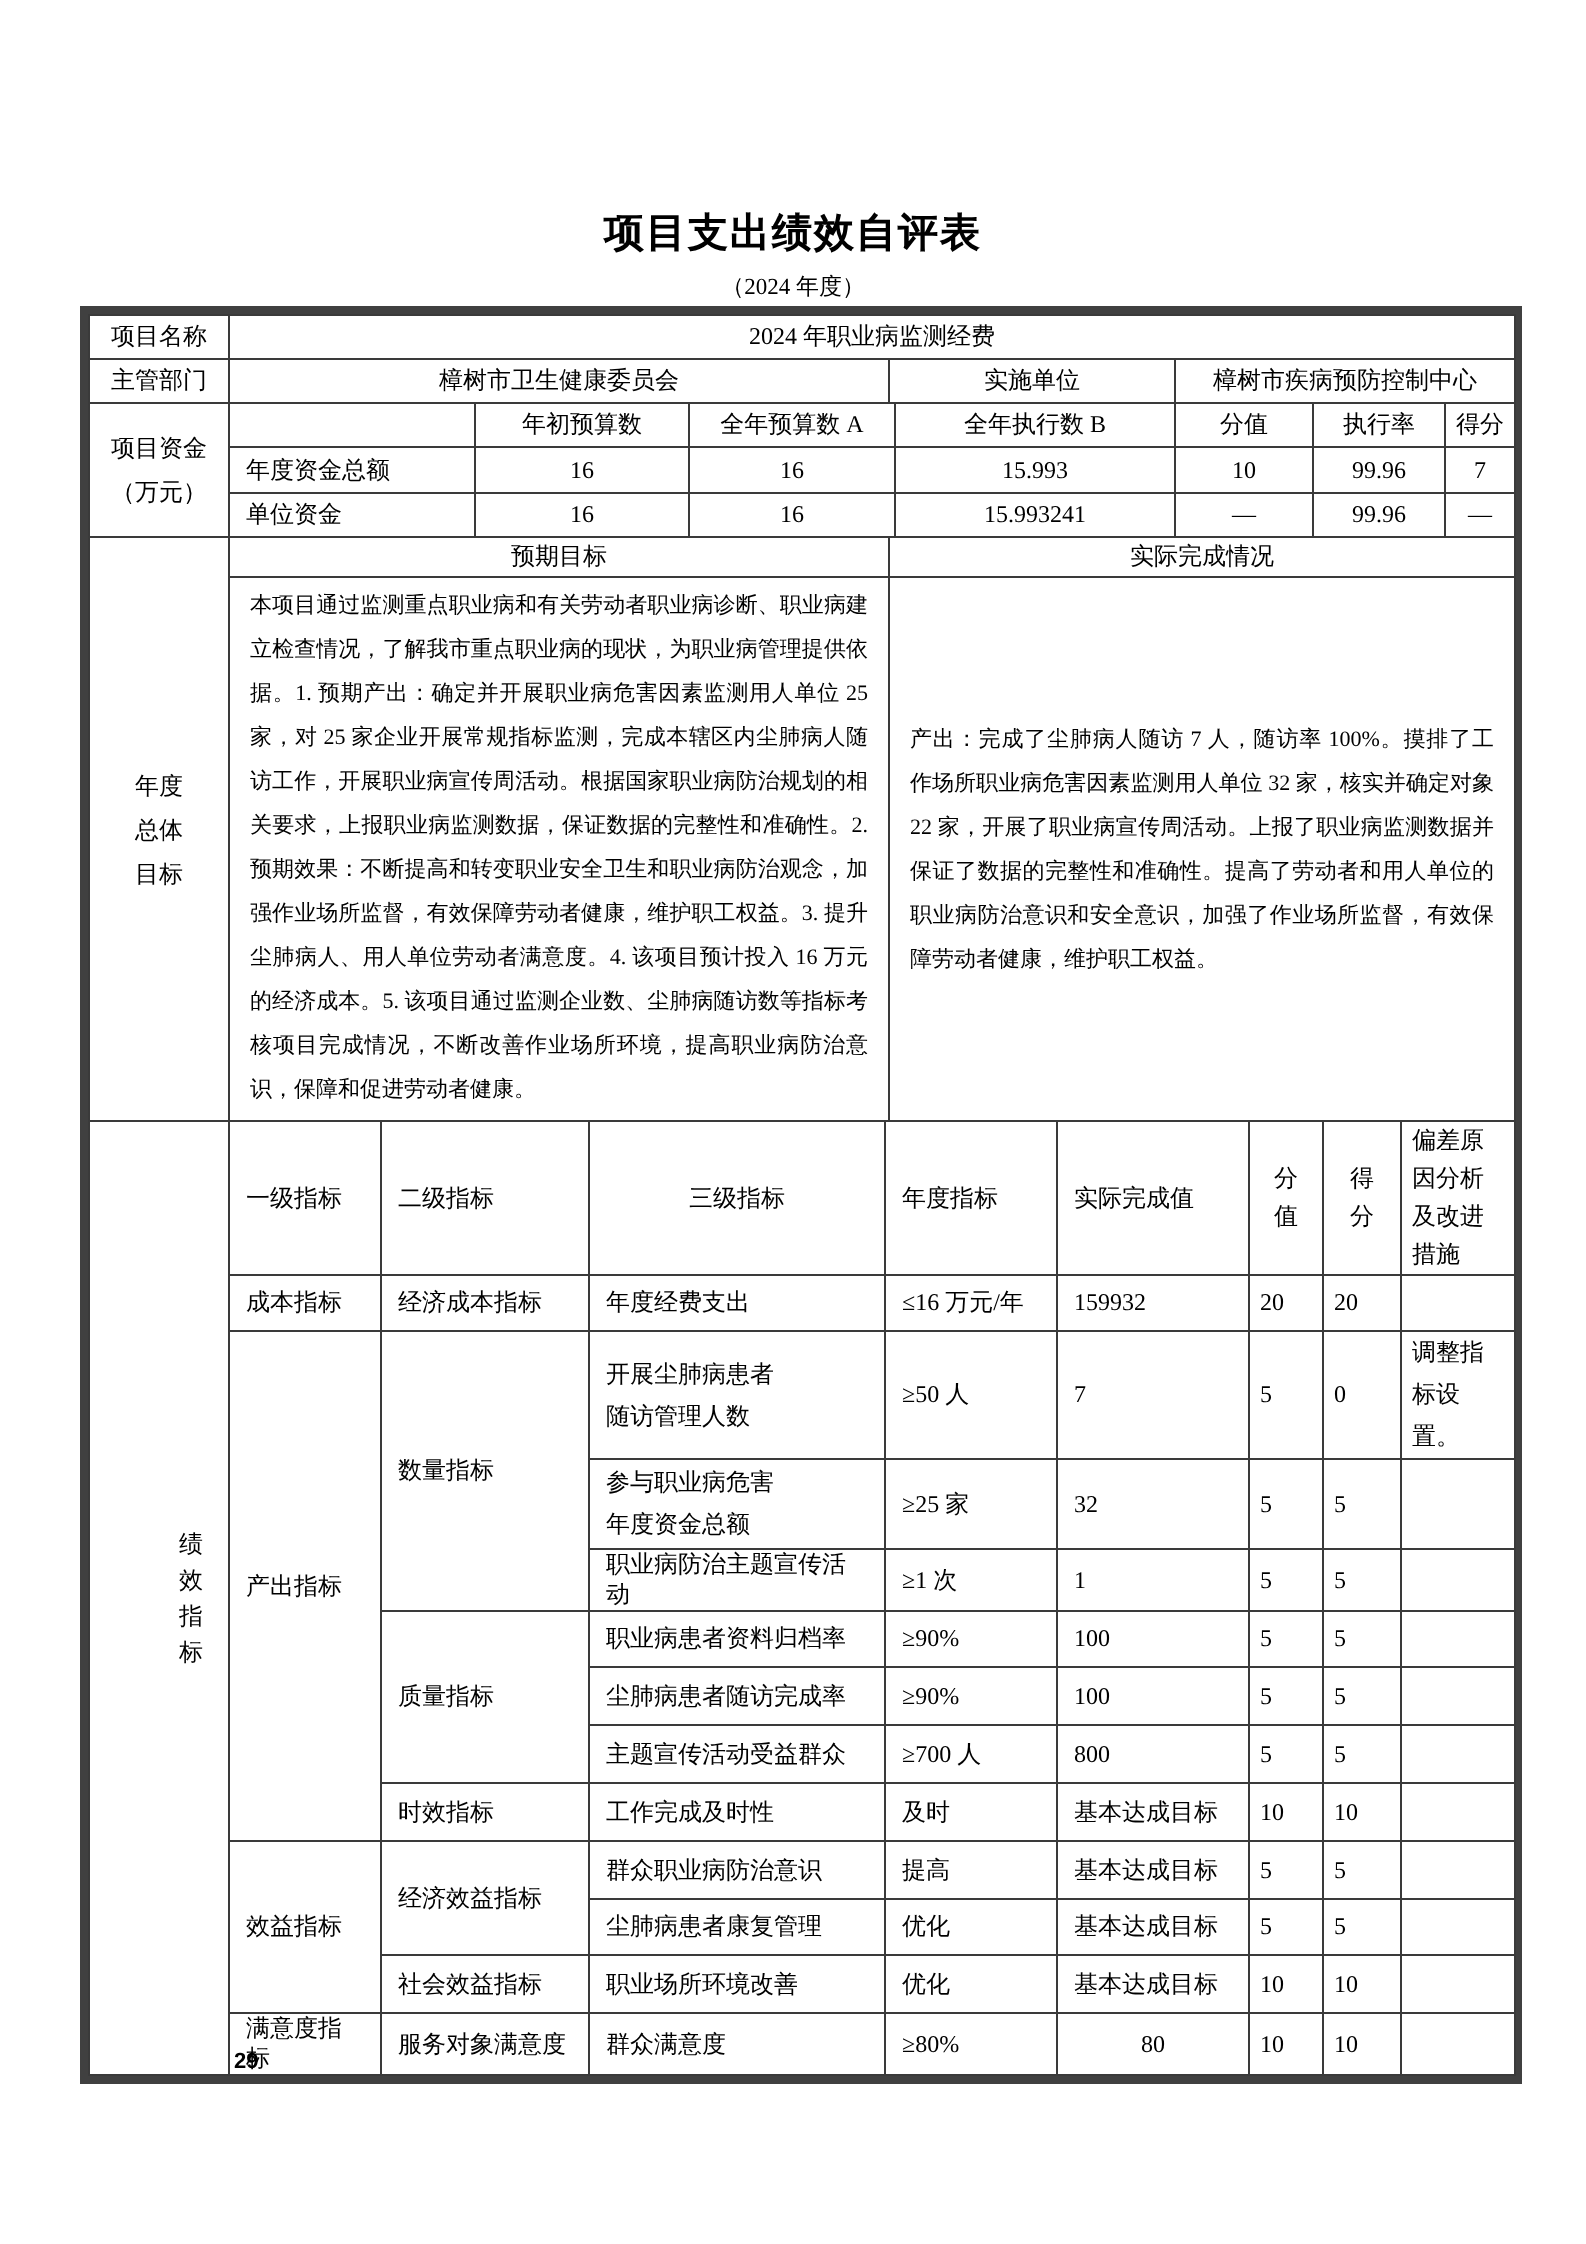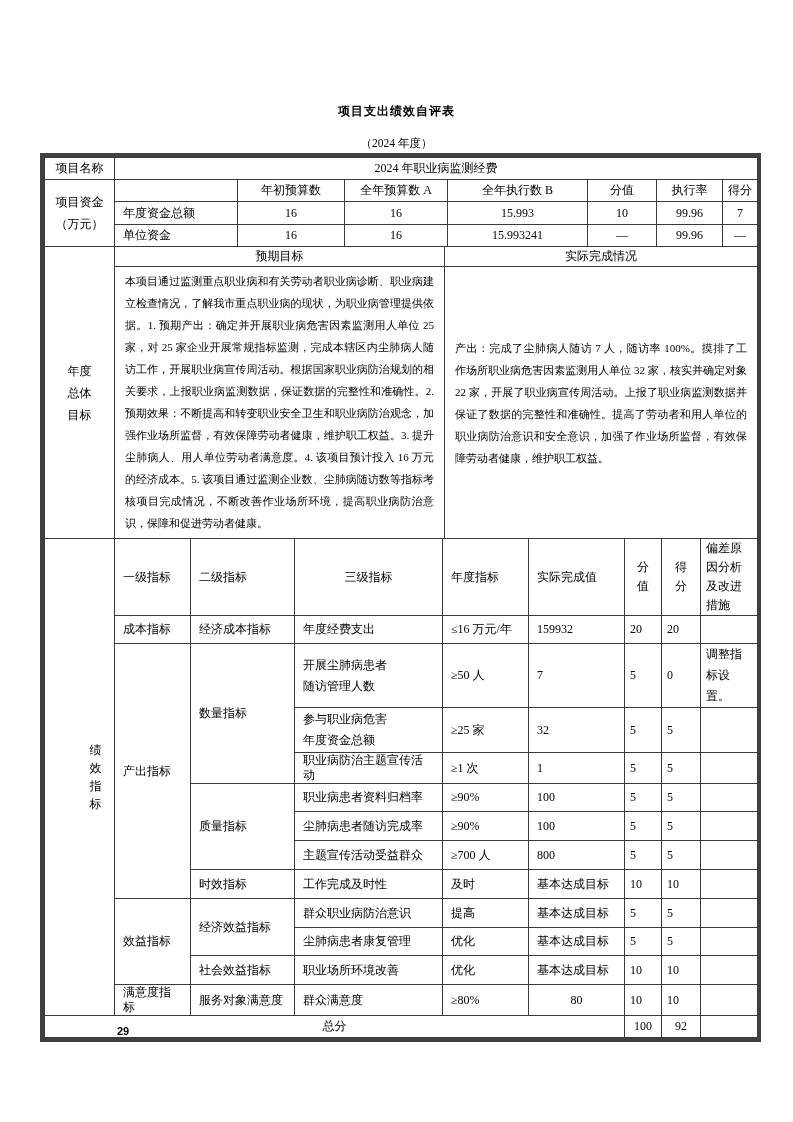--- a/index.html
+++ b/index.html
@@ -2,21 +2,21 @@
 <html><head>
 <meta charset="utf-8">
 <style>
   html,body{margin:0;padding:0;}
   body{
     width:793px;height:1122px;background:#ffffff;position:relative;overflow:hidden;
     font-family:"Liberation Serif","DejaVu Serif",serif;color:#000;
   }
   .doc-title{
     position:absolute;left:0;top:103px;width:793px;text-align:center;
-    font-size:12px;font-weight:bold;letter-spacing:1px;
+    font-size:20px;font-weight:bold;letter-spacing:1px;
   }
   .doc-subtitle{
     position:absolute;left:0;top:136px;width:793px;text-align:center;font-size:11.5px;
   }
   .sheet{position:absolute;left:40px;top:153px;width:713px;border:4px solid #404040;}
   table{border-collapse:collapse;table-layout:fixed;width:713px;margin-top:-1px;}
   table.first{margin-top:0;}
   td{
     border:1px solid #3a3a3a;font-size:12px;line-height:15px;
     vertical-align:middle;overflow:hidden;padding:0 2px;
@@ -49,20 +49,36 @@
         <col style="width:643px">
       </colgroup>
     <tbody>
         <tr style="height:22px">
       <td class="c">项目名称</td>
       <td class="c">2024 年职业病监测经费</td>
     </tr>
   </tbody>
     </table>
 
+  <table>
+    <colgroup>
+        <col style="width:70px">
+        <col style="width:330px">
+        <col style="width:143px">
+        <col style="width:170px">
+      </colgroup>
+    <tbody>
+        <tr style="height:22px">
+      <td class="c">主管部门</td>
+      <td class="c">樟树市卫生健康委员会</td>
+      <td class="c">实施单位</td>
+      <td class="c">樟树市疾病预防控制中心</td>
+    </tr>
+  </tbody>
+    </table>
 
   <table>
     <colgroup>
       <col style="width:70px">
         <col style="width:123px">
         <col style="width:107px">
         <col style="width:103px">
       <col style="width:140px">
         <col style="width:69px">
         <col style="width:66px">
@@ -252,32 +268,16 @@
       <td class="l">群众满意度</td>
       <td class="l">≥80%</td>
       <td class="c">80</td>
       <td class="l" style="padding:0 5px">10</td>
       <td class="l" style="padding:0 5px">10</td>
       <td></td>
     </tr>
   </tbody>
     </table>
 
-  <table>
-    <colgroup>
-        <col style="width:580px">
-        <col style="width:37px">
-        <col style="width:39px">
-        <col style="width:57px">
-      </colgroup>
-    <tbody>
-        <tr style="height:22px">
-      <td class="c">总分</td>
-      <td class="c">100</td>
-      <td class="c">92</td>
-      <td></td>
-    </tr>
-  </tbody>
-    </table>
 
 </div>
 
 <div class="pagenum">29</div>
 
 </body></html>

